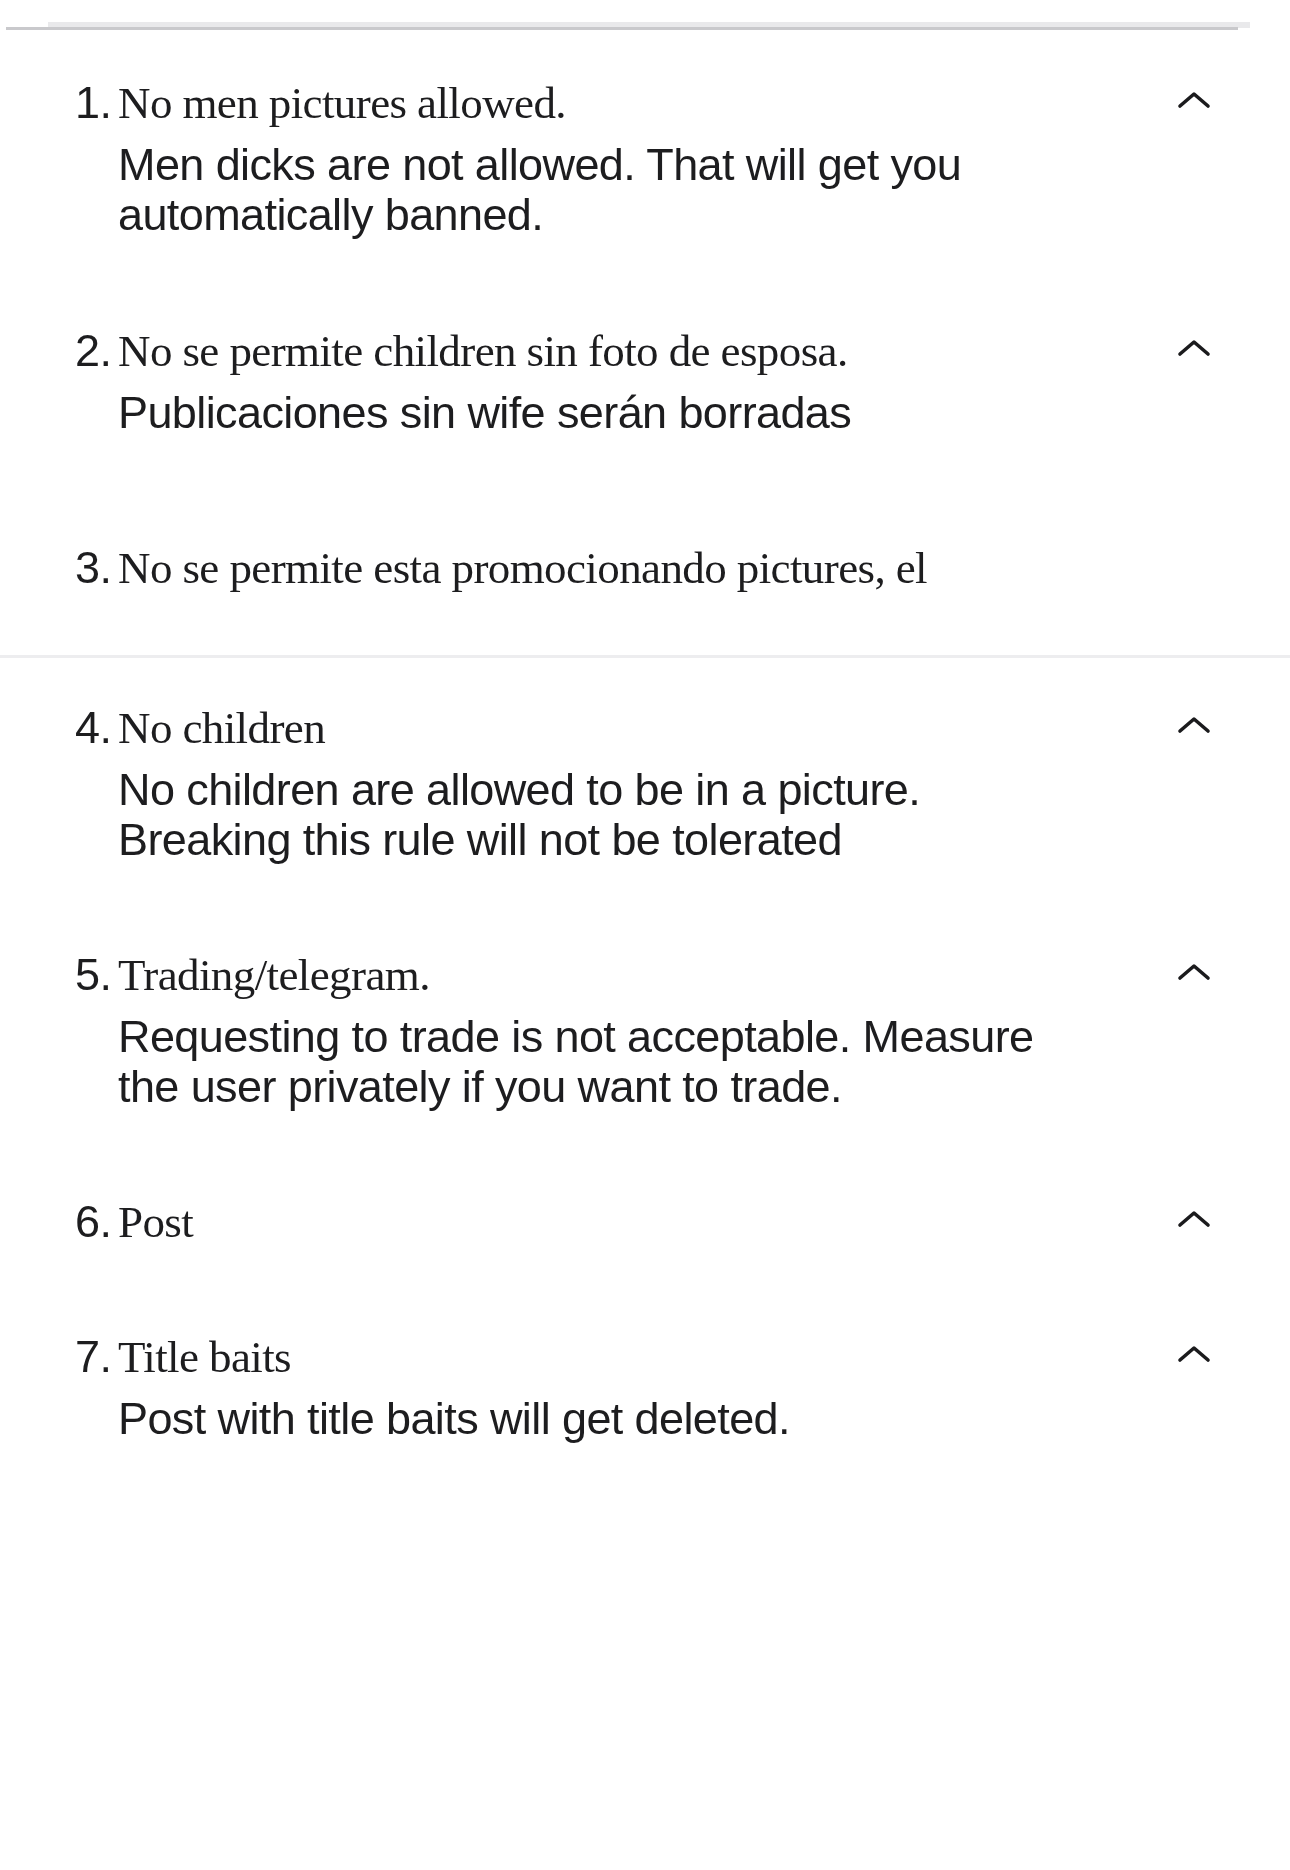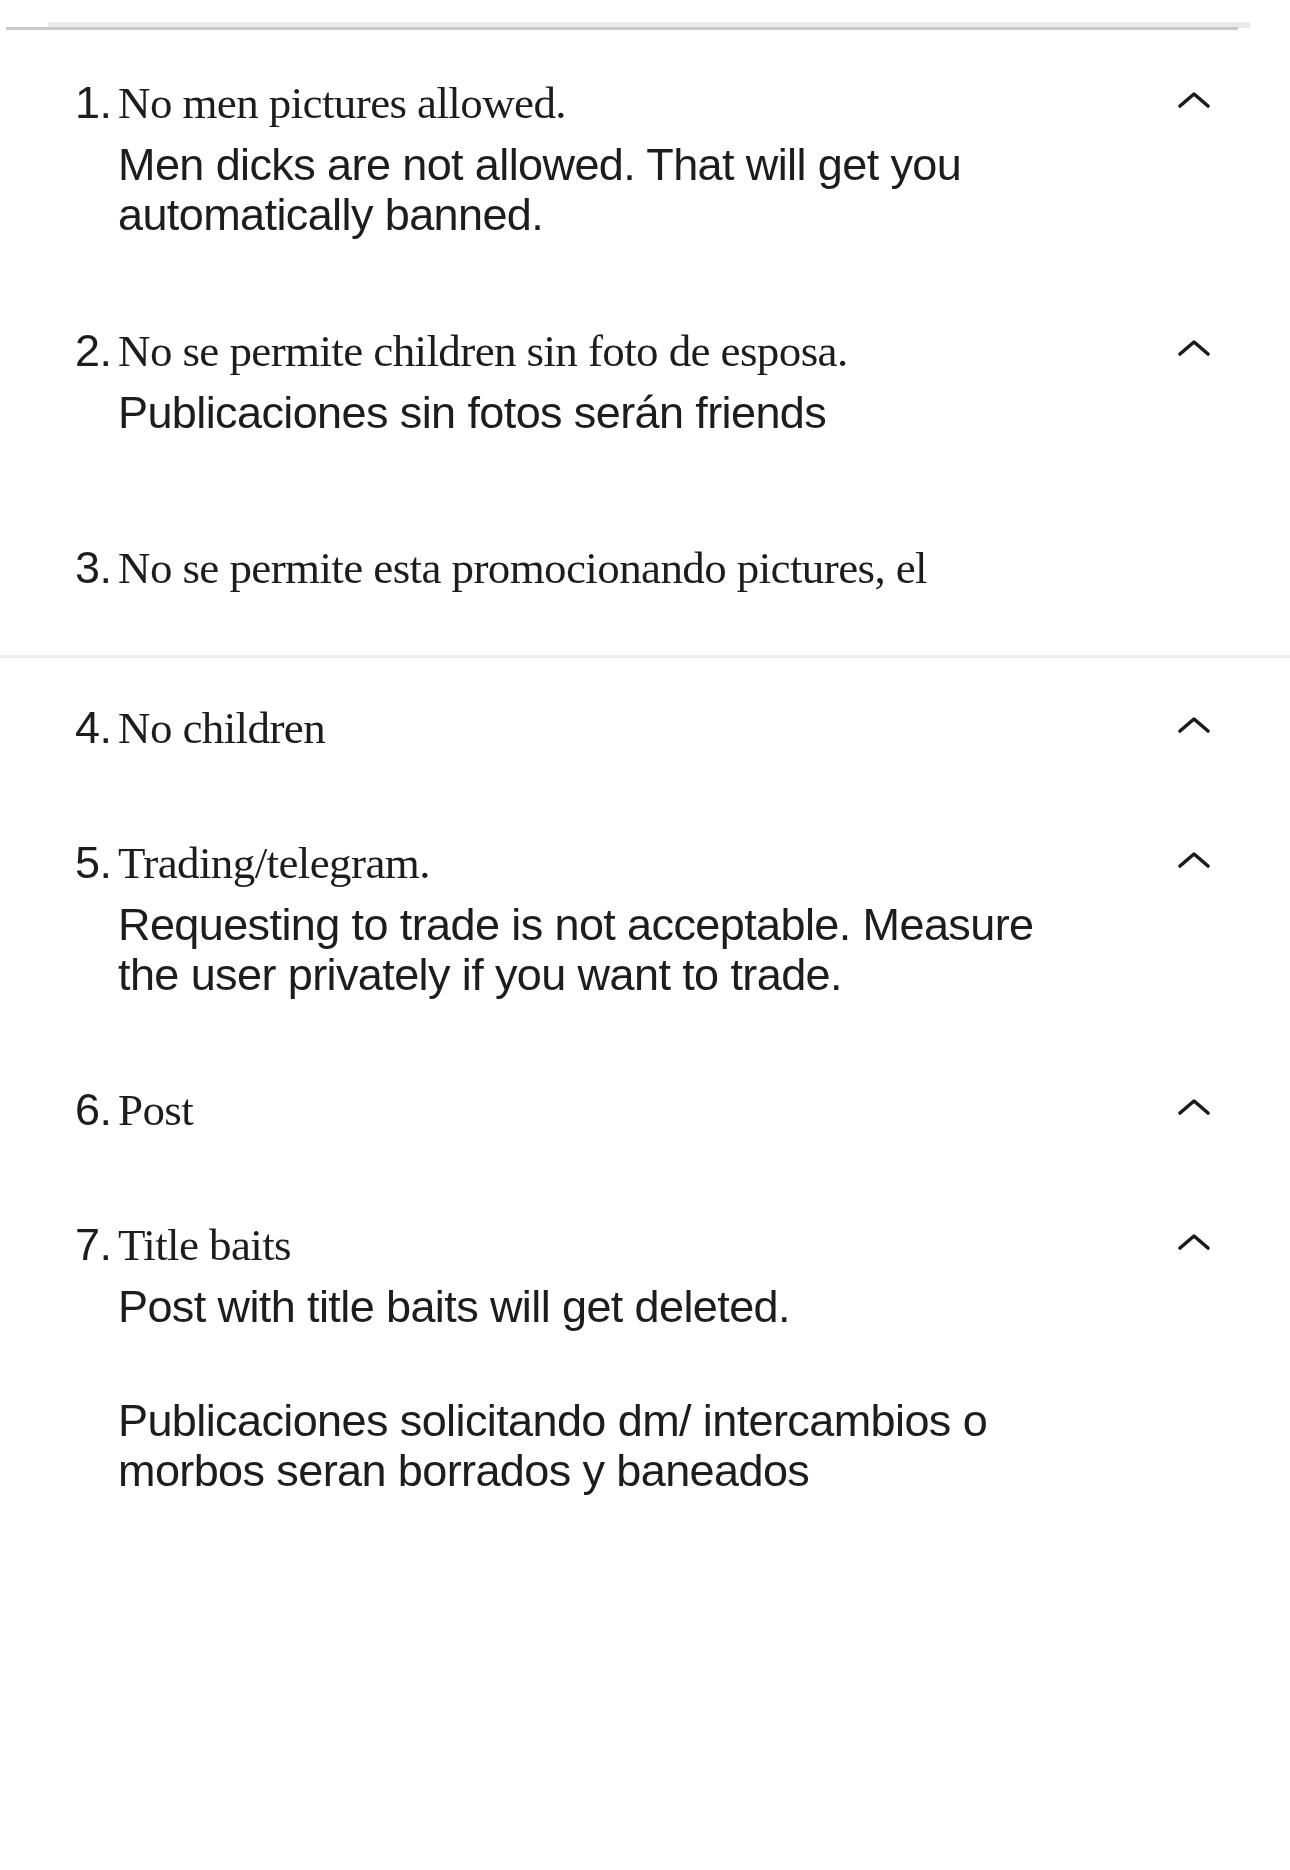--- a/index.html
+++ b/index.html
@@ -129,21 +129,21 @@
       <article class="rule rule-2">
         <div class="rule-header">
           <span class="rule-num">2.</span>
           <span class="rule-title">No se permite children sin foto de esposa.</span>
           <span class="chevron">
             <svg width="34" height="20" viewBox="0 0 34 20">
               <path d="M3 16 L17 4 L31 16" fill="none" stroke="#1b1b1d" stroke-width="3.6" stroke-linecap="round" stroke-linejoin="round"></path>
             </svg>
           </span>
         </div>
-        <p class="rule-desc">Publicaciones sin fotos serán friends</p>
+        <p class="rule-desc">Publicaciones sin wife serán borradas</p>
       </article>
 
       <article class="rule rule-3">
         <div class="rule-header">
           <span class="rule-num">3.</span>
           <span class="rule-title">No se permite esta promocionando pictures, el</span>
         </div>
       </article>
 
       <div class="section-divider"></div>
@@ -151,20 +151,22 @@
       <article class="rule rule-4">
         <div class="rule-header">
           <span class="rule-num">4.</span>
           <span class="rule-title">No children</span>
           <span class="chevron">
             <svg width="34" height="20" viewBox="0 0 34 20">
               <path d="M3 16 L17 4 L31 16" fill="none" stroke="#1b1b1d" stroke-width="3.6" stroke-linecap="round" stroke-linejoin="round"></path>
             </svg>
           </span>
         </div>
+        <p class="rule-desc">No children are allowed to be in a picture.
+Breaking this rule will not be tolerated</p>
       </article>
 
       <article class="rule rule-5">
         <div class="rule-header">
           <span class="rule-num">5.</span>
           <span class="rule-title">Trading/telegram.</span>
           <span class="chevron">
             <svg width="34" height="20" viewBox="0 0 34 20">
               <path d="M3 16 L17 4 L31 16" fill="none" stroke="#1b1b1d" stroke-width="3.6" stroke-linecap="round" stroke-linejoin="round"></path>
             </svg>
@@ -190,20 +192,18 @@
         <div class="rule-header">
           <span class="rule-num">7.</span>
           <span class="rule-title">Title baits</span>
           <span class="chevron">
             <svg width="34" height="20" viewBox="0 0 34 20">
               <path d="M3 16 L17 4 L31 16" fill="none" stroke="#1b1b1d" stroke-width="3.6" stroke-linecap="round" stroke-linejoin="round"></path>
             </svg>
           </span>
         </div>
         <p class="rule-desc">Post with title baits will get deleted.</p>
-        <p class="rule-extra">Publicaciones solicitando dm/ intercambios o
-morbos seran borrados y baneados</p>
       </article>
 
     </section>
   </div>
 
 </div>
 
 </body></html>

